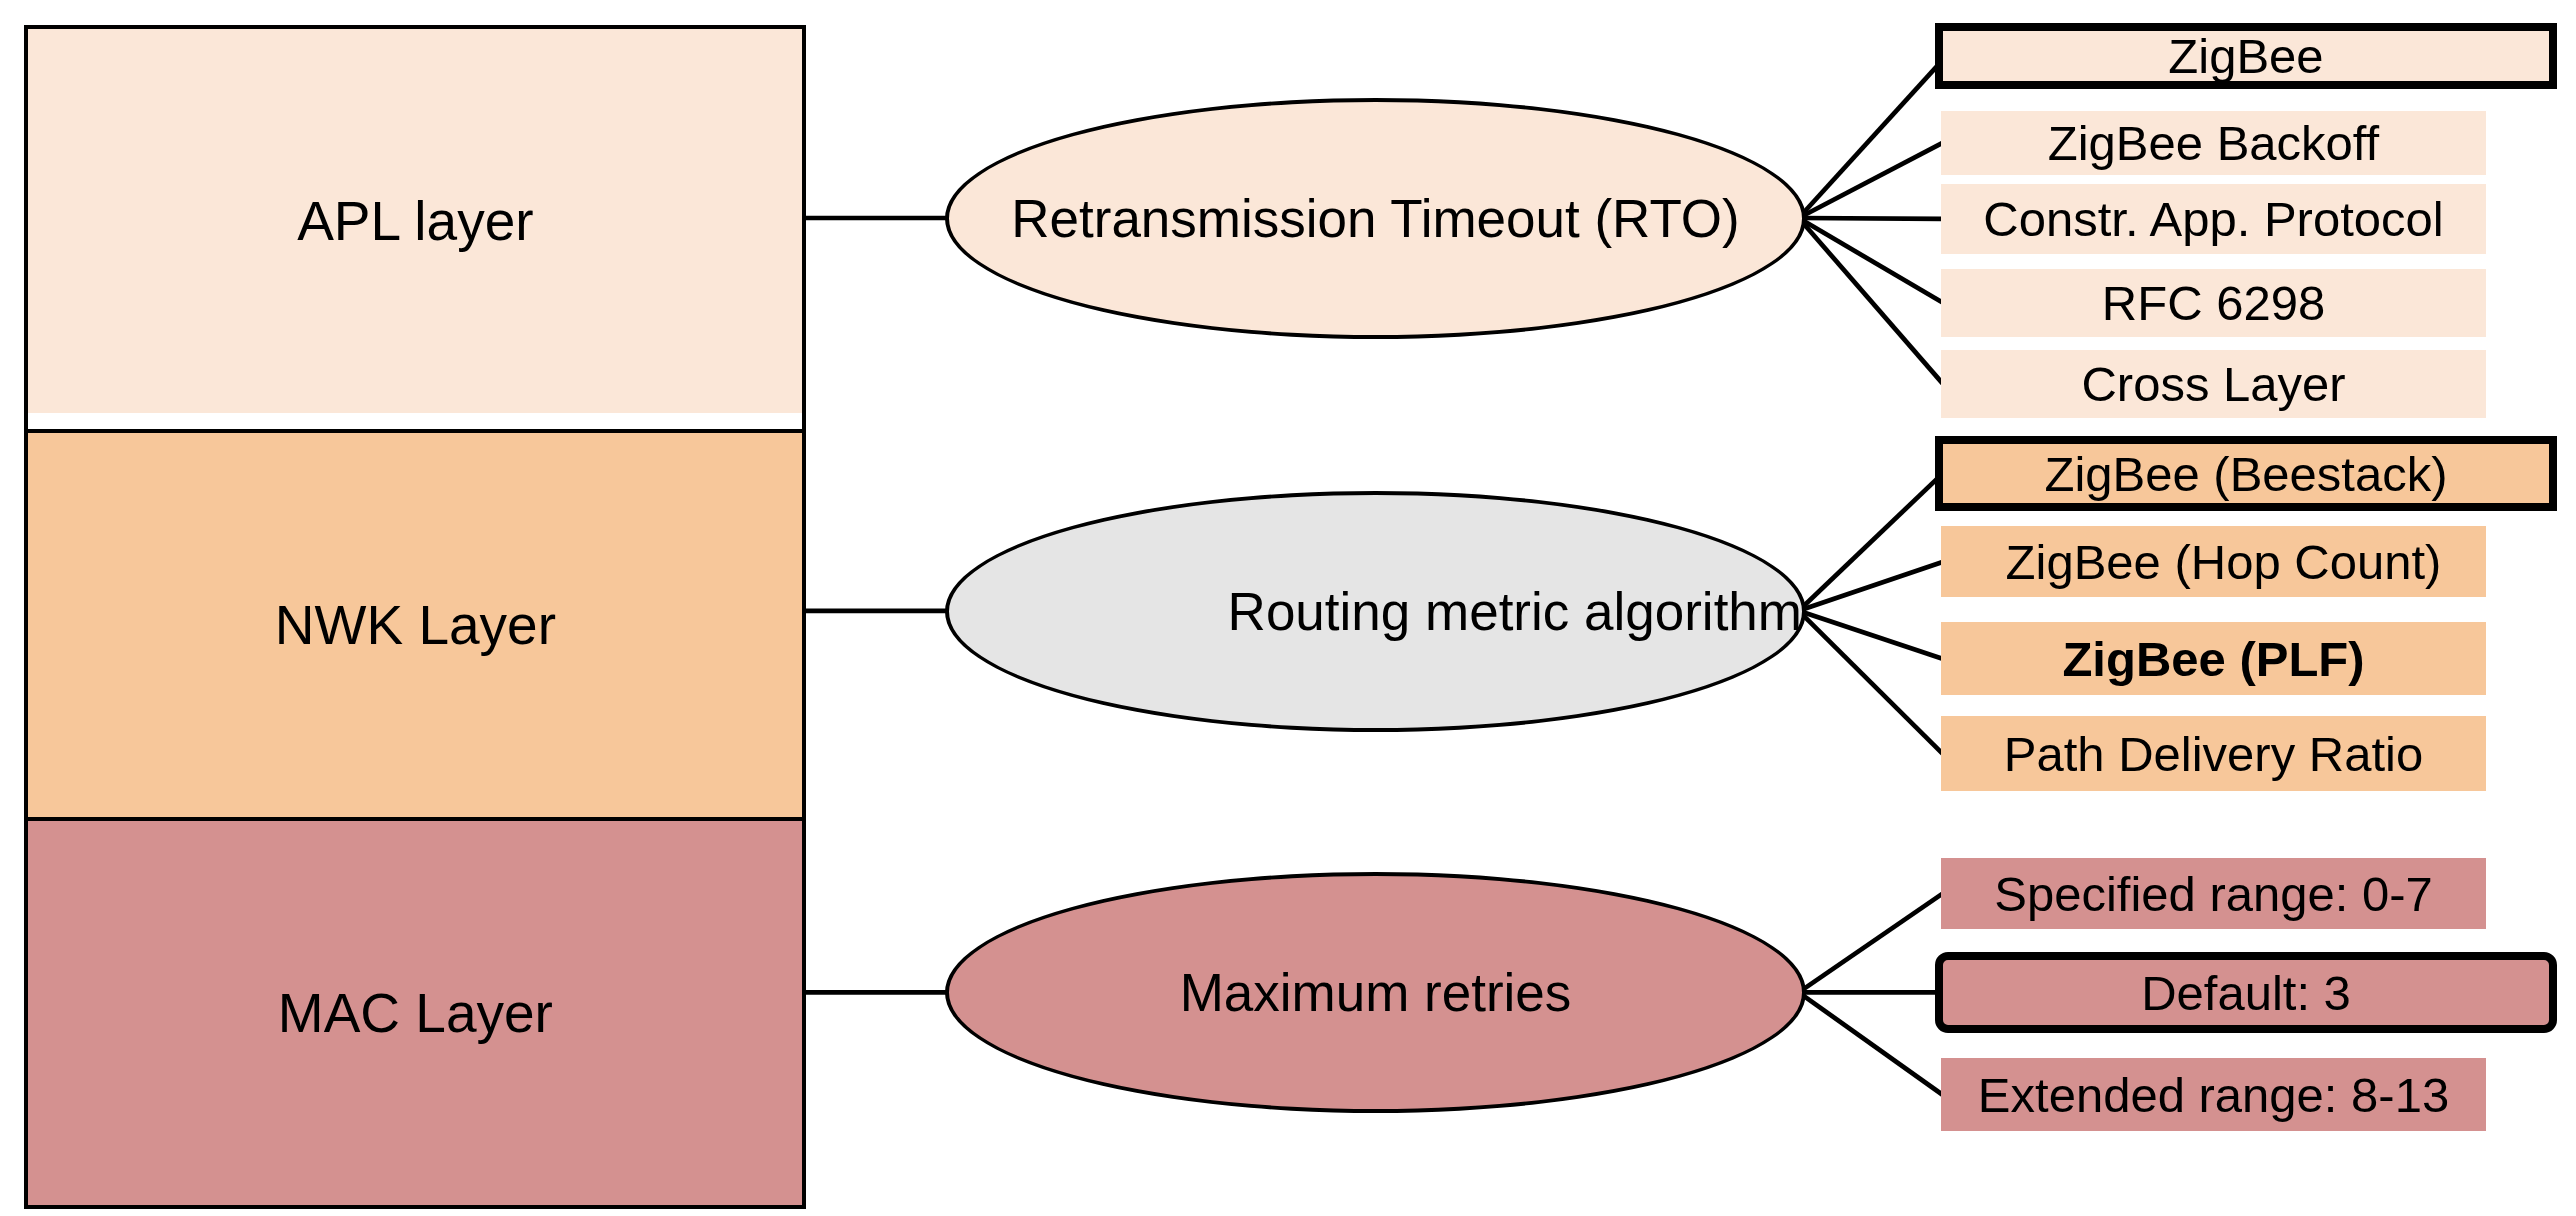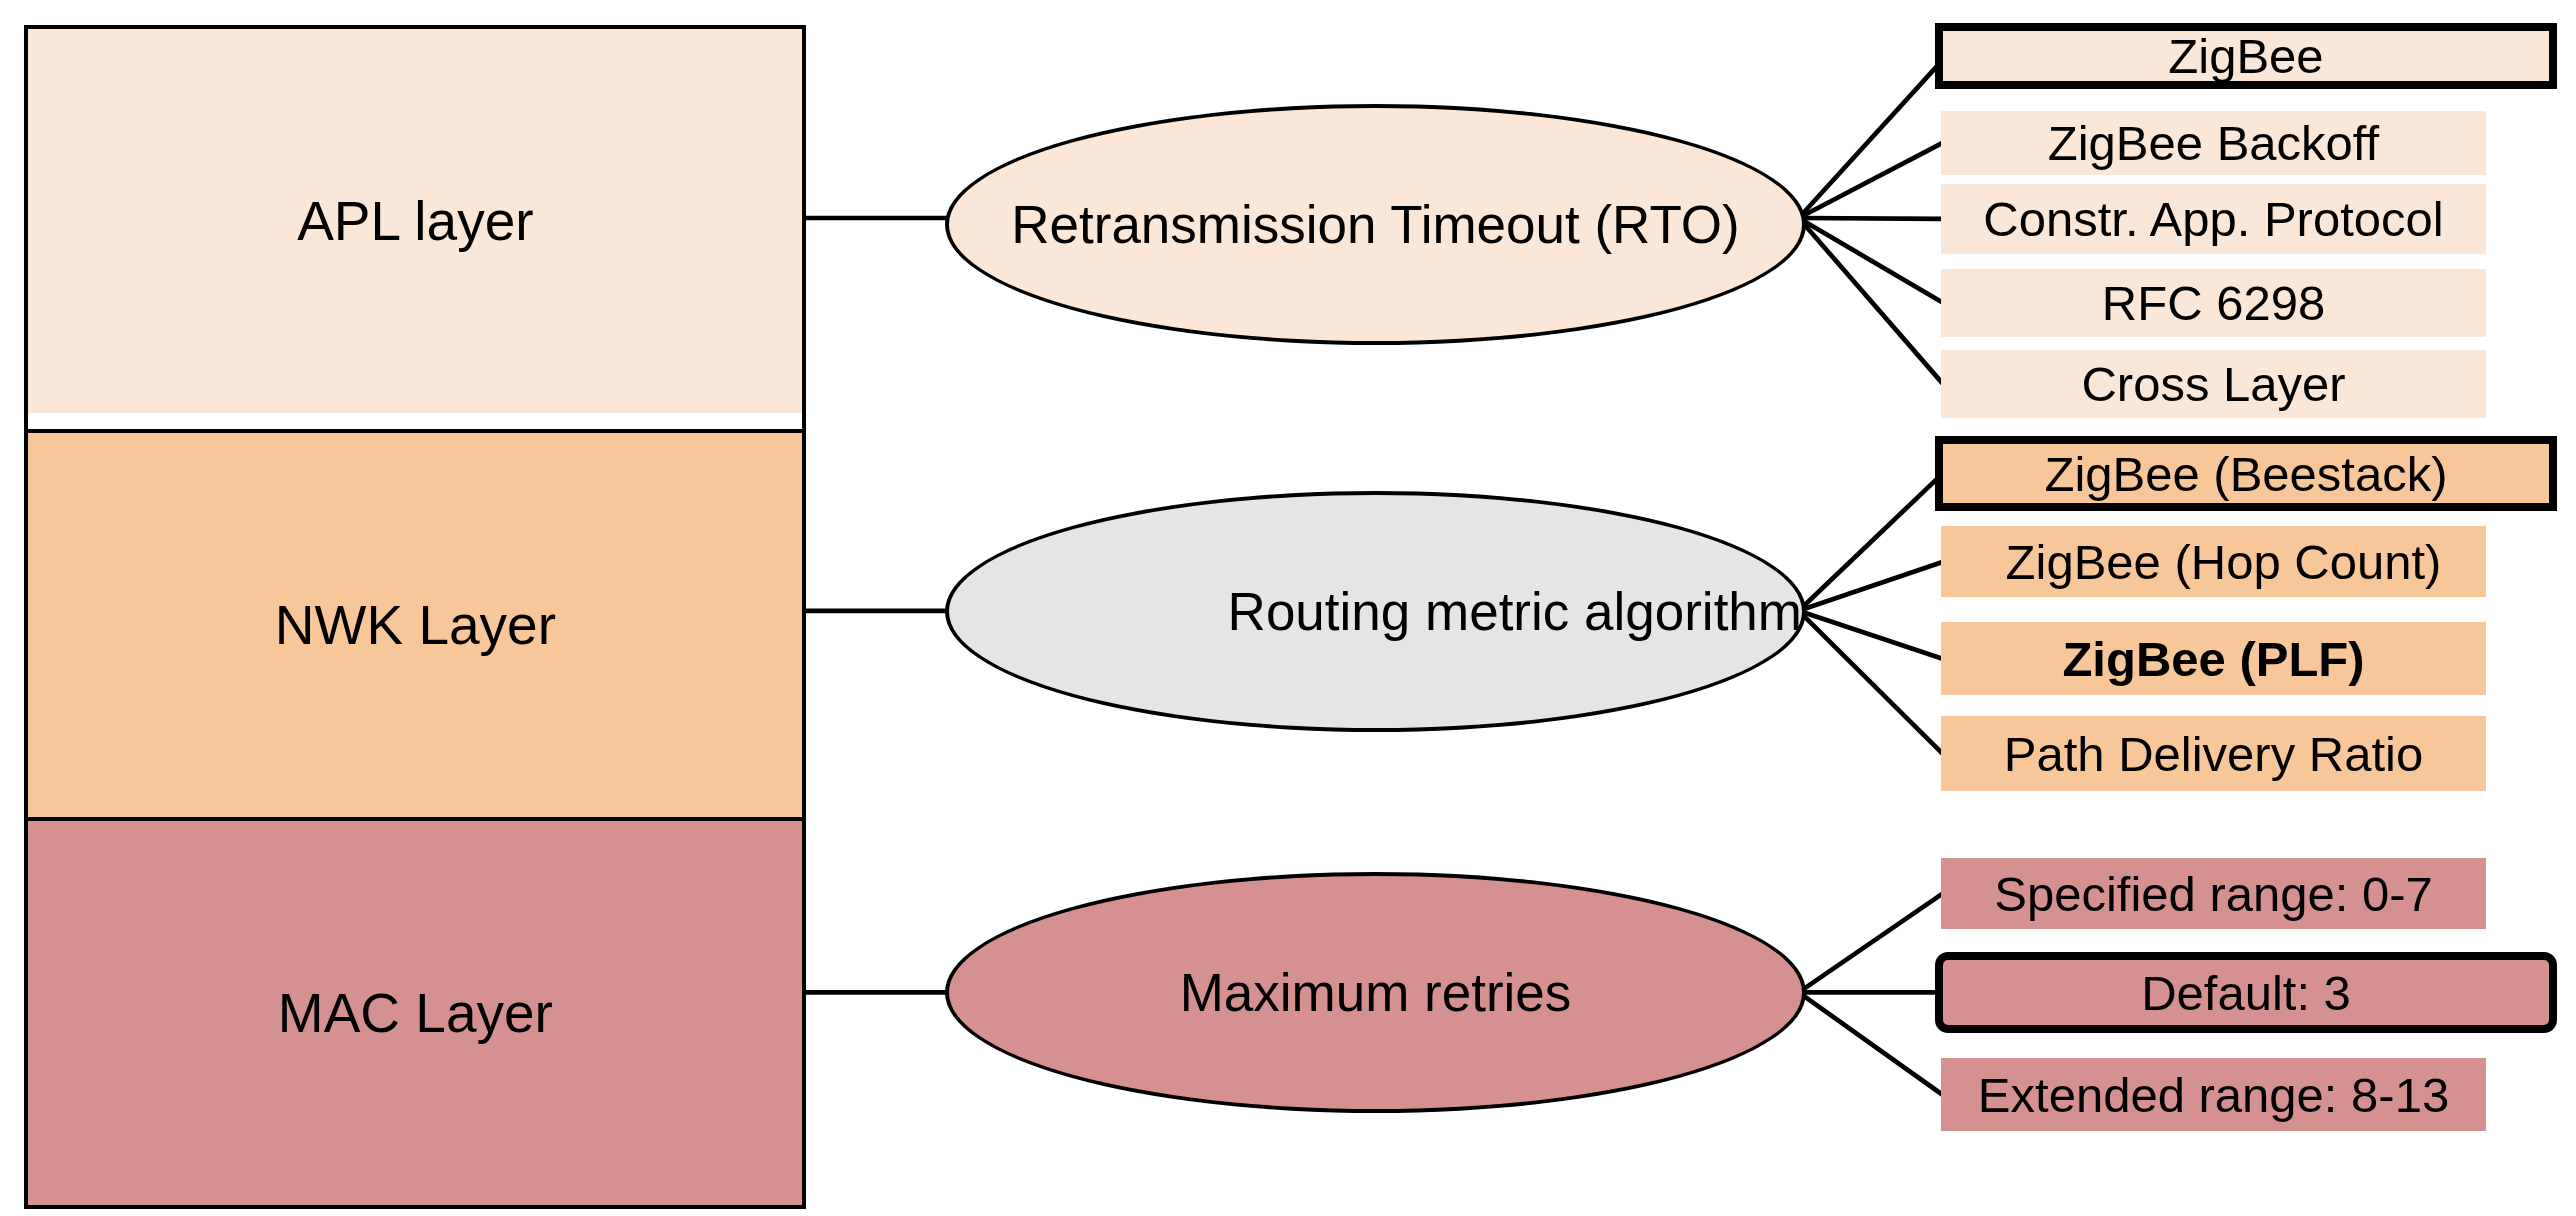--- a/index.html
+++ b/index.html
@@ -49,21 +49,21 @@
     border: 4.7px solid #000000;
     border-radius: 50%;
     box-sizing: border-box;
     display: flex;
     align-items: center;
     justify-content: center;
     font-size: 53px;
     z-index: 2;
     text-align: center;
   }
-  .e1 { top: 104px; text-align: right; }
+  .e1 { top: 98px; text-align: right; }
   .e2 { top: 491px; }
   .e3 { top: 872px; }
 
   
   .opt {
     position: absolute;
     left: 1941px;
     width: 545px;
     display: flex;
     align-items: center;

